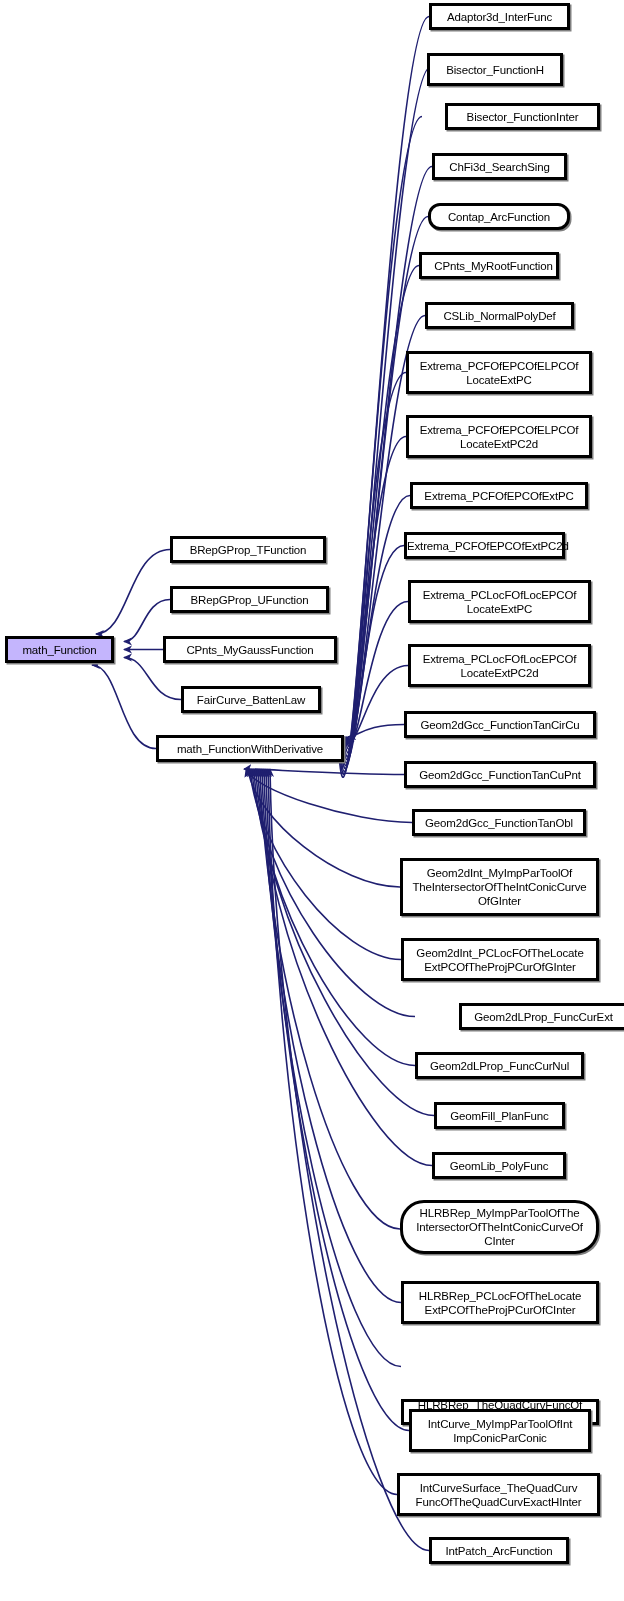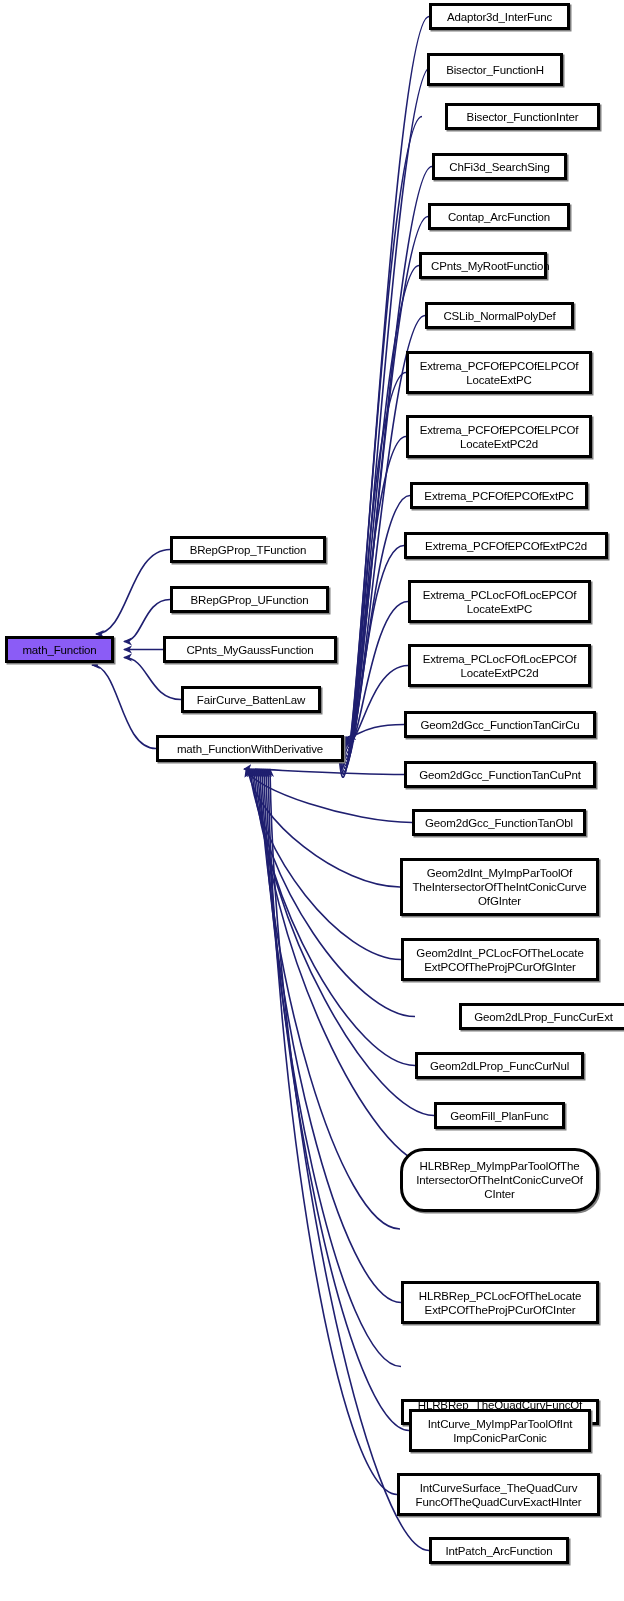--- a/index.html
+++ b/index.html
@@ -16,21 +16,21 @@
     font-size:11.5px;
     line-height:14px;
     text-align:center;
     display:flex;
     align-items:center;
     justify-content:center;
     box-shadow:1.5px 1.5px 0 0 #808080;
     white-space:pre;
     letter-spacing:-0.15px;
   }
-  .node.current{background:#8b5cf6;}
+  .node.current{background:#c4b5fd;}
   .node span{display:block;width:100%;}
 </style>
 </head>
 <body>
 
 <div id="graph">
   <svg id="edges" viewBox="0 0 624 1601" xmlns="http://www.w3.org/2000/svg">
     <defs>
       <marker id="ah" markerWidth="9" markerHeight="9" refX="8" refY="4.5" orient="auto" markerUnits="userSpaceOnUse">
         <path d="M0,0.6 L9,4.5 L0,8.4 L2.4,4.5 Z" fill="#1f1f70"></path>
@@ -76,46 +76,46 @@
       <div class="node current" style="left: 5px; top: 636px; width: 109px; height: 27px;"><span>math_Function</span></div>
       <div class="node" style="left: 170px; top: 536px; width: 156px; height: 27px;"><span>BRepGProp_TFunction</span></div>
       <div class="node" style="left: 170px; top: 586px; width: 159px; height: 27px;"><span>BRepGProp_UFunction</span></div>
       <div class="node" style="left: 163px; top: 636px; width: 174px; height: 27px;"><span>CPnts_MyGaussFunction</span></div>
       <div class="node" style="left: 181px; top: 686px; width: 140px; height: 27px;"><span>FairCurve_BattenLaw</span></div>
       <div class="node" style="left: 156px; top: 735px; width: 188px; height: 27px;"><span>math_FunctionWithDerivative</span></div>
       <div class="node" style="left: 429px; top: 3px; width: 141px; height: 27px;"><span>Adaptor3d_InterFunc</span></div>
       <div class="node" style="left: 427px; top: 53px; width: 136px; height: 33px;"><span>Bisector_FunctionH</span></div>
       <div class="node" style="left: 402px; top: 103px; width: 155px; height: 27px; margin-left: 43px;"><span>Bisector_FunctionInter</span></div>
       <div class="node" style="left: 432px; top: 153px; width: 135px; height: 27px;"><span>ChFi3d_SearchSing</span></div>
-      <div class="node" style="left: 428px; top: 203px; width: 142px; height: 27px;"><span>Contap_ArcFunction</span></div>
-      <div class="node" style="left: 419px; top: 252px; width: 128px; height: 27px; padding-left: 9px;"><span>CPnts_MyRootFunction</span></div>
+      <div class="node" style="left: 428px; top: 203px; width: 142px; height: 27px; border-radius: 12px;"><span>Contap_ArcFunction</span></div>
+      <div class="node" style="left: 419px; top: 252px; width: 140px; height: 27px; padding-left: 9px;"><span>CPnts_MyRootFunction</span></div>
       <div class="node" style="left: 425px; top: 302px; width: 149px; height: 27px;"><span>CSLib_NormalPolyDef</span></div>
       <div class="node" style="left: 406px; top: 351px; width: 186px; height: 43px;"><span>Extrema_PCFOfEPCOfELPCOf
 LocateExtPC</span></div>
       <div class="node" style="left: 406px; top: 415px; width: 186px; height: 43px;"><span>Extrema_PCFOfEPCOfELPCOf
 LocateExtPC2d</span></div>
       <div class="node" style="left: 410px; top: 482px; width: 178px; height: 27px;"><span>Extrema_PCFOfEPCOfExtPC</span></div>
-      <div class="node" style="left: 404px; top: 532px; width: 204px; height: 27px;"><span>Extrema_PCFOfEPCOfExtPC2d</span></div>
+      <div class="node" style="left: 404px; top: 532px; width: 161px; height: 27px;"><span>Extrema_PCFOfEPCOfExtPC2d</span></div>
       <div class="node" style="left: 408px; top: 580px; width: 183px; height: 43px;"><span>Extrema_PCLocFOfLocEPCOf
 LocateExtPC</span></div>
       <div class="node" style="left: 408px; top: 644px; width: 183px; height: 43px;"><span>Extrema_PCLocFOfLocEPCOf
 LocateExtPC2d</span></div>
       <div class="node" style="left: 404px; top: 711px; width: 192px; height: 27px;"><span>Geom2dGcc_FunctionTanCirCu</span></div>
       <div class="node" style="left: 404px; top: 761px; width: 192px; height: 27px;"><span>Geom2dGcc_FunctionTanCuPnt</span></div>
       <div class="node" style="left: 412px; top: 809px; width: 174px; height: 27px;"><span>Geom2dGcc_FunctionTanObl</span></div>
       <div class="node" style="left: 400px; top: 858px; width: 199px; height: 58px;"><span>Geom2dInt_MyImpParToolOf
 TheIntersectorOfTheIntConicCurve
 OfGInter</span></div>
       <div class="node" style="left: 401px; top: 938px; width: 198px; height: 43px;"><span>Geom2dInt_PCLocFOfTheLocate
 ExtPCOfTheProjPCurOfGInter</span></div>
       <div class="node" style="left: 415px; top: 1003px; width: 169px; height: 27px; margin-left: 44px;"><span>Geom2dLProp_FuncCurExt</span></div>
       <div class="node" style="left: 415px; top: 1052px; width: 169px; height: 27px;"><span>Geom2dLProp_FuncCurNul</span></div>
       <div class="node" style="left: 434px; top: 1102px; width: 131px; height: 27px;"><span>GeomFill_PlanFunc</span></div>
       <div class="node" style="left: 432px; top: 1152px; width: 134px; height: 27px; text-align: center;"><span>GeomLib_PolyFunc</span></div>
-      <div class="node" style="left: 400px; top: 1148px; width: 199px; height: 64px; border-radius: 24px;"><span>HLRBRep_MyImpParToolOfThe
+      <div class="node" style="left: 400px; top: 1200px; width: 199px; height: 54px; border-radius: 24px;"><span>HLRBRep_MyImpParToolOfThe
 IntersectorOfTheIntConicCurveOf
 CInter</span></div>
       <div class="node" style="left: 401px; top: 1281px; width: 198px; height: 43px;"><span>HLRBRep_PCLocFOfTheLocate
 ExtPCOfTheProjPCurOfCInter</span></div>
       <div class="node" style="left: 401px; top: 1399px; width: 198px; height: 26px;"><span>HLRBRep_TheQuadCurvFuncOf
 TheQuadCurvExactInterCSurf</span></div>
       <div class="node" style="left: 409px; top: 1409px; width: 182px; height: 43px;"><span>IntCurve_MyImpParToolOfInt
 ImpConicParConic</span></div>
       <div class="node" style="left: 397px; top: 1473px; width: 203px; height: 43px;"><span>IntCurveSurface_TheQuadCurv
 FuncOfTheQuadCurvExactHInter</span></div>

